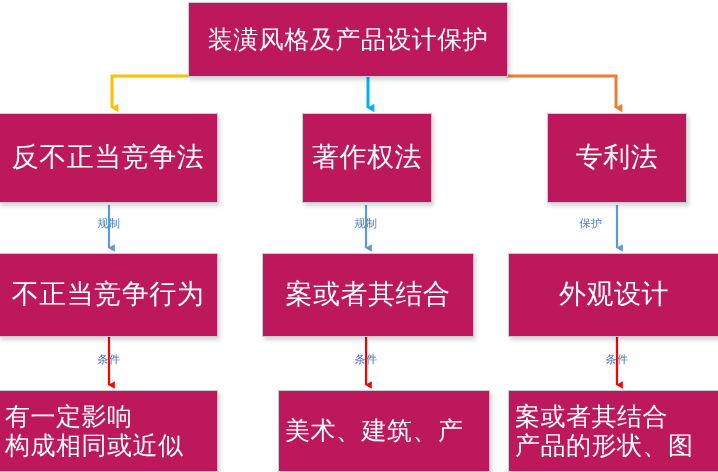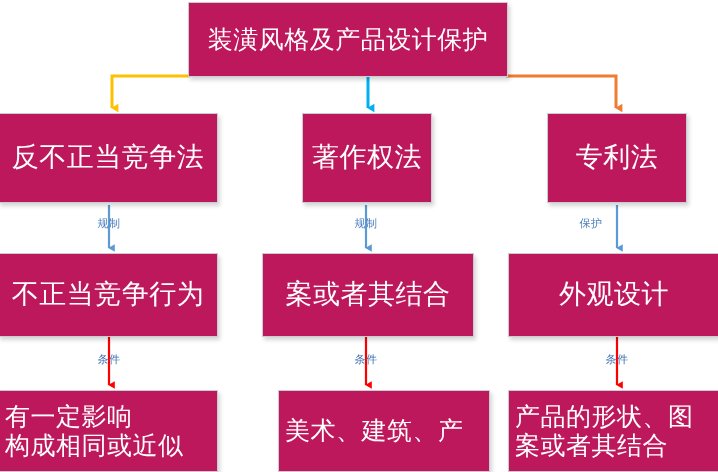--- a/index.html
+++ b/index.html
@@ -145,18 +145,18 @@
       <span class="line">构成相同或近似</span>
     </span>
   </div>
   <div class="node lvl4" style="left:278px; top:390px; width:212px; height:82px;">
     <span class="txt">
       <span class="line">美术、建筑、产</span>
     </span>
   </div>
   <div class="node lvl4" style="left:508px; top:390px; width:212px; height:82px;">
     <span class="txt">
+      <span class="line">案或者其结合</span>
       <span class="line">产品的形状、图</span>
-      <span class="line">案或者其结合</span>
     </span>
   </div>
 
 </div>
 
 </body></html>

